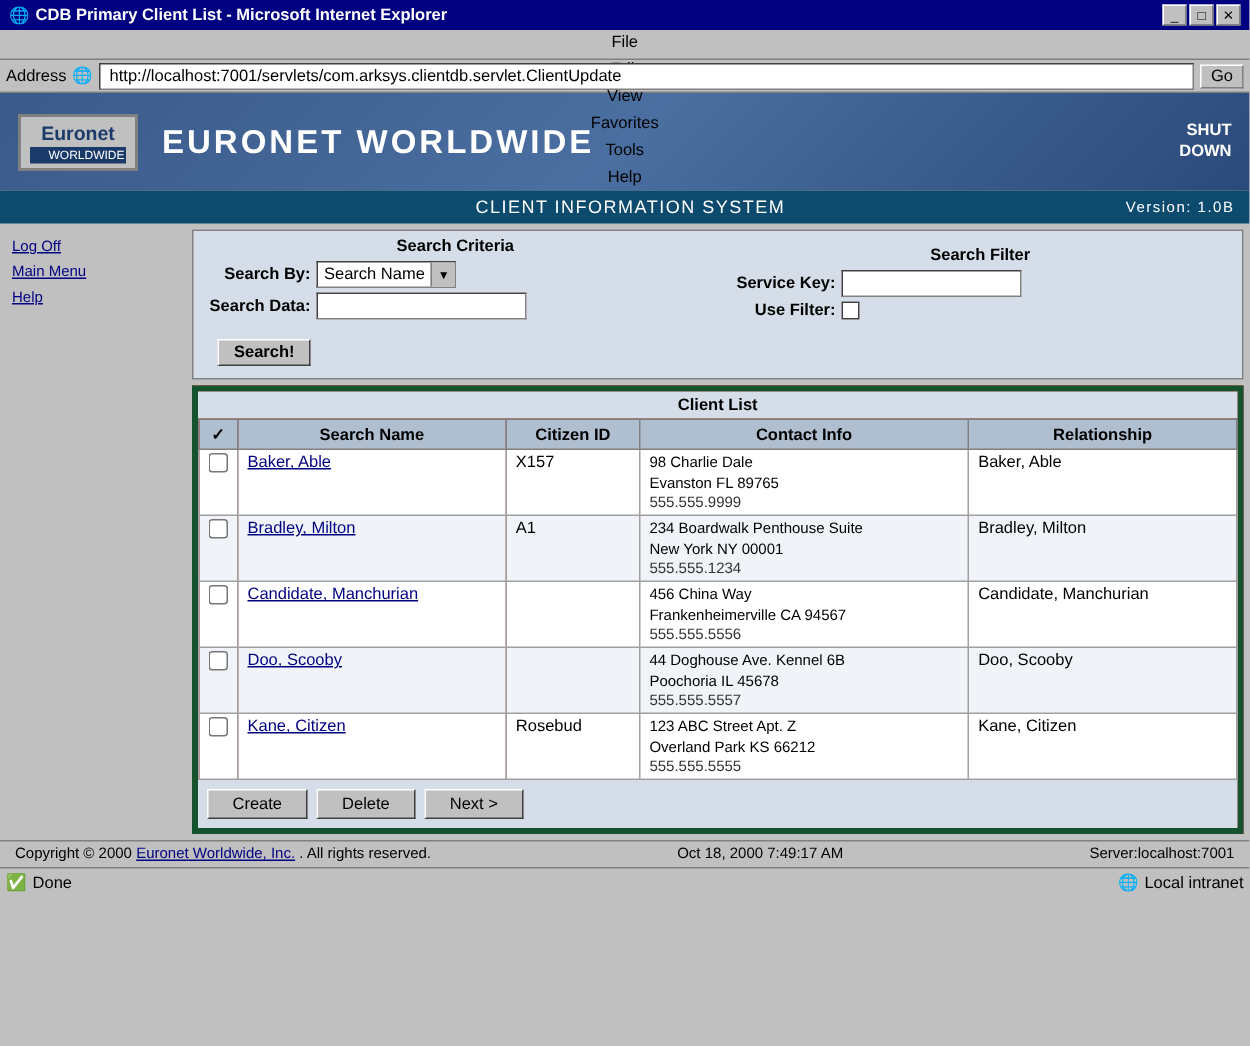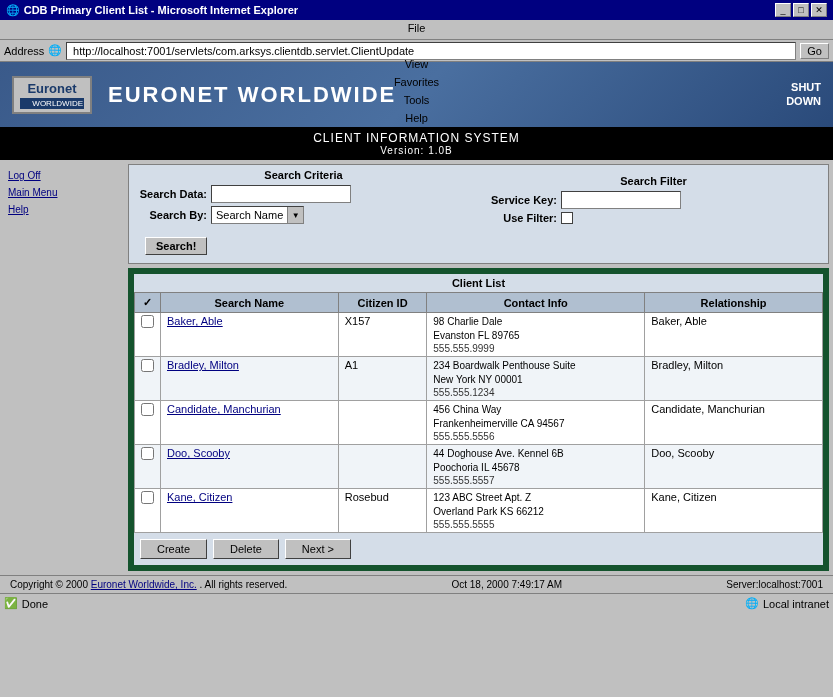--- a/index.html
+++ b/index.html
@@ -122,31 +122,30 @@
       color: white;
       font-size: 11px;
       font-weight: bold;
       text-align: right;
       cursor: pointer;
       line-height: 1.2;
     }
 
     
     .sub-header {
-      background: #000000;
+      background: #0c4a6e;
       color: white;
       text-align: center;
       padding: 4px;
       font-size: 12px;
       letter-spacing: 1px;
       display: flex;
       justify-content: space-between;
       align-items: center;
       padding: 4px 10px;
-      flex-direction: column;
     }
     .version-text { font-size: 10px; }
 
     
     .content-wrapper {
       display: flex;
       padding: 4px;
       gap: 4px;
     }
 
@@ -259,21 +258,21 @@
     .use-filter-row { display: flex; align-items: center; gap: 4px; }
     .checkbox-small {
       width: 12px; height: 12px;
       border: 1px solid #404040;
       background: white;
       display: inline-block;
     }
 
     
     .client-list-container {
-      border: 6px solid #14532d;
+      border: 4px solid #14532d;
       background: #b91c1c;
     }
     .client-list-title {
       text-align: center;
       font-weight: bold;
       font-size: 11px;
       padding: 3px;
       background: #d4dde8;
     }
     .client-table {
@@ -415,29 +414,29 @@
   </div>
 
   <div class="right-panel">
 
     <div class="search-area">
       <div class="search-top-row">
 
         <div class="search-criteria-section">
           <div class="section-title">Search Criteria</div>
           <div class="form-row">
-            <span class="form-label">Search Data:</span>
-            <input class="form-input" type="text" style="width: 140px;">
-          </div>
-          <div class="form-row">
             <span class="form-label">Search By:</span>
             <div class="form-select-wrapper">
               <span class="form-select-text">Search Name</span>
               <span class="form-select-arrow">▼</span>
             </div>
+          </div>
+          <div class="form-row">
+            <span class="form-label">Search Data:</span>
+            <input class="form-input" type="text" style="width: 140px;">
           </div>
         </div>
 
         <div class="search-divider"></div>
 
         <div class="search-filter-section">
           <div class="section-title">Search Filter</div>
           <div class="form-row">
             <span class="form-label">Service Key:</span>
             <input class="form-input" type="text" style="width: 120px;">

